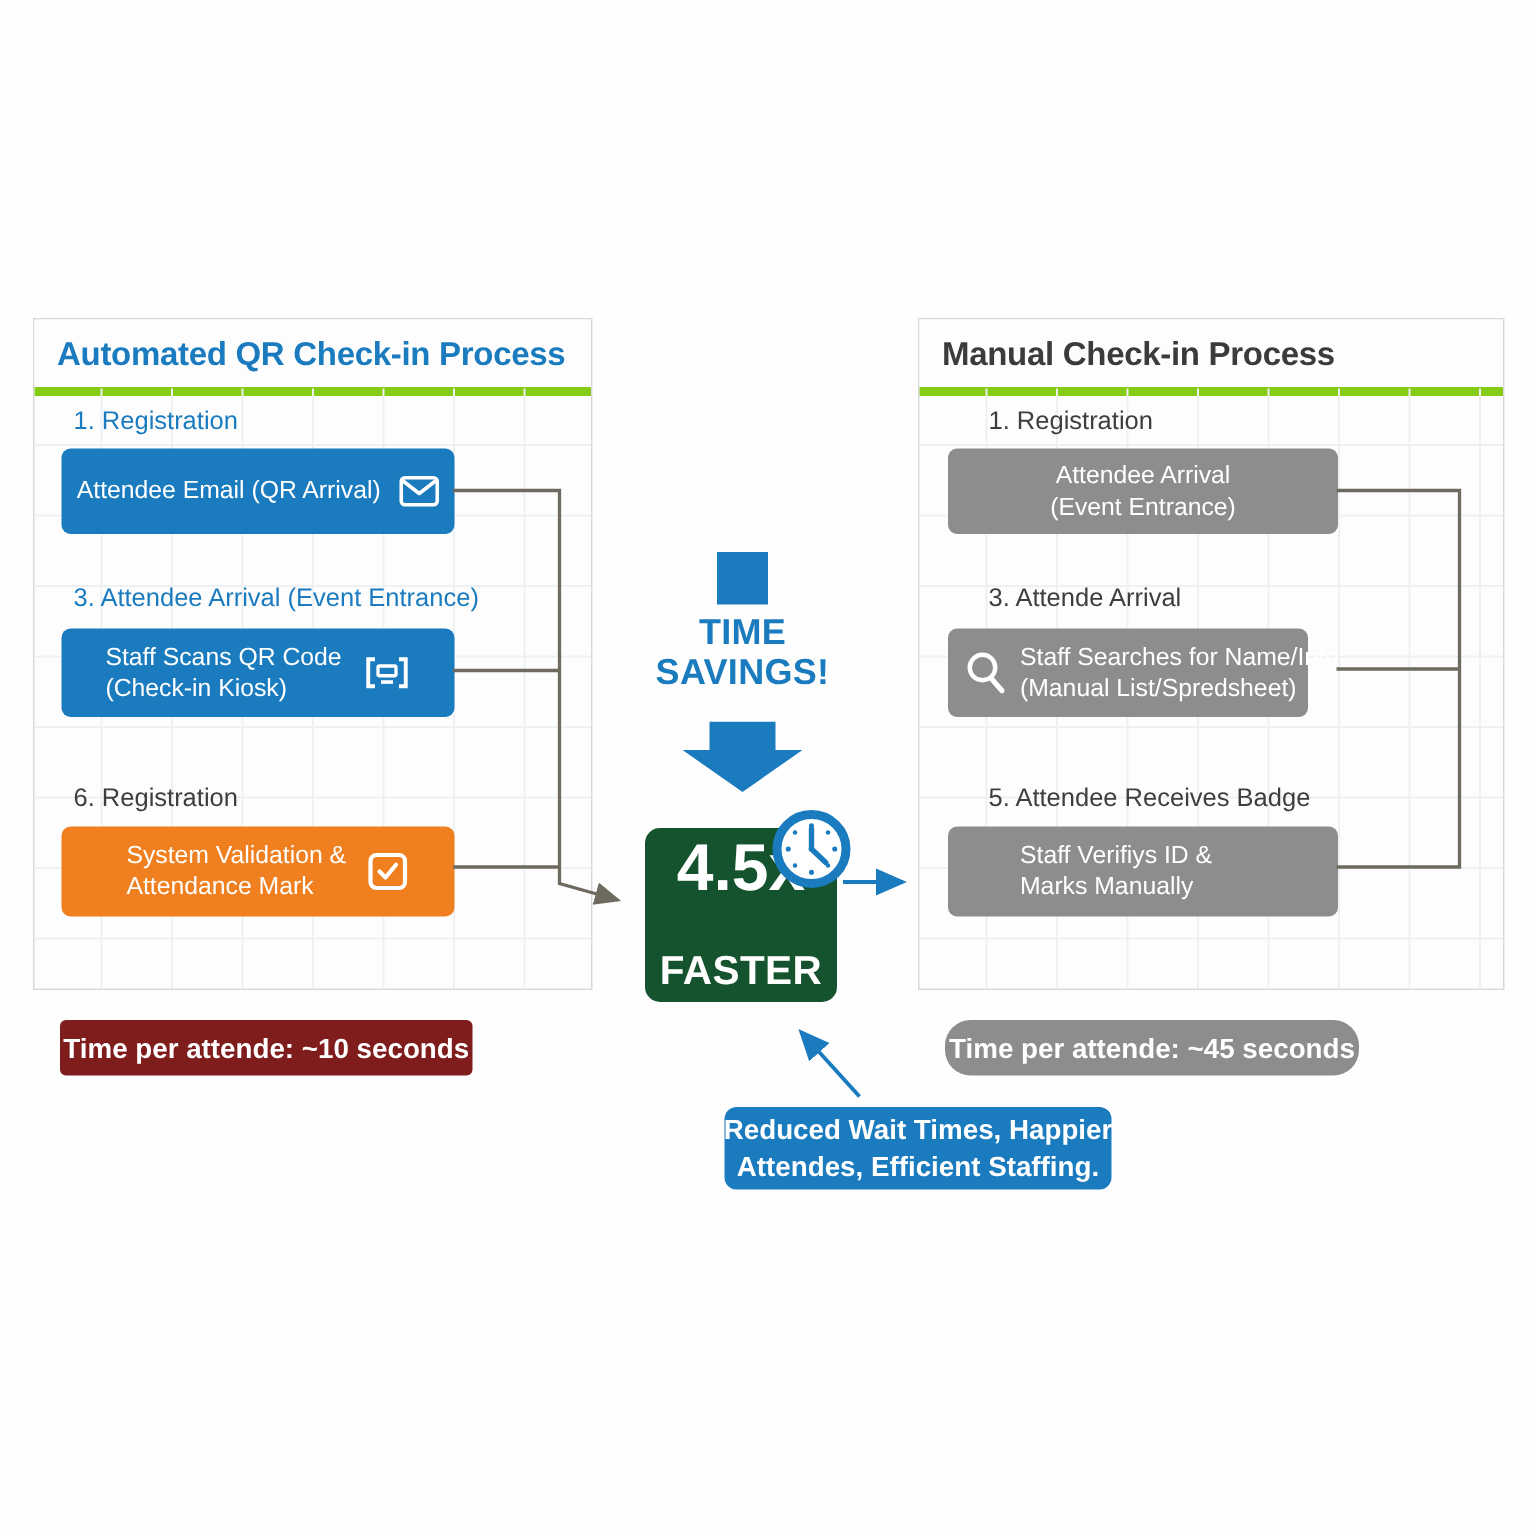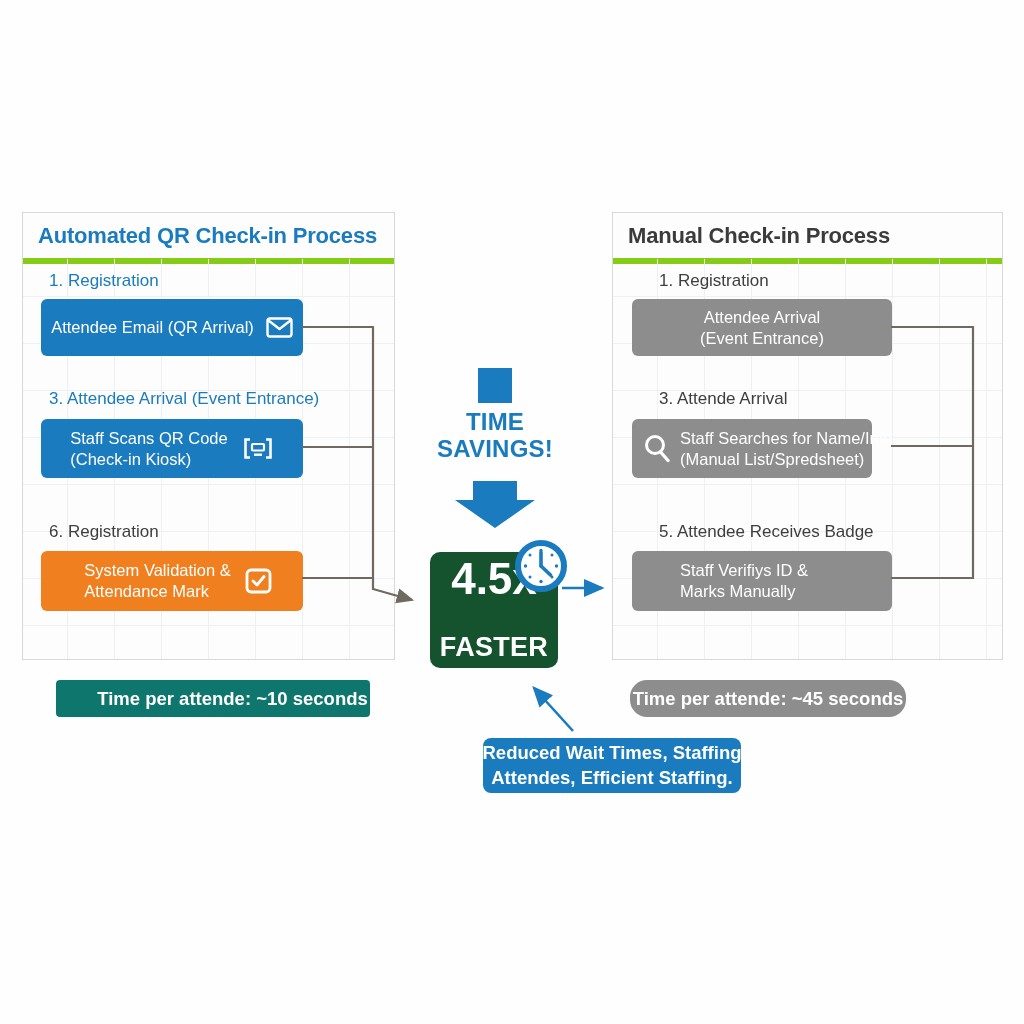--- a/index.html
+++ b/index.html
@@ -31,21 +31,21 @@
   .flow-box.orange{background:#f0801f;}
   .flow-box.gray{background:#8d8d8d;}
   .box-text{white-space:nowrap;}
   .box-text .line{display:block;}
   .centered{justify-content:center;text-align:center;gap:12px;}
   .icon-right{justify-content:center;gap:14px;text-align:left;}
   .icon-left{justify-content:flex-start;padding-left:10px;gap:8px;text-align:left;}
   .plain-left{justify-content:flex-start;padding-left:48px;text-align:left;}
   .time-note{position:absolute;top:680px;height:37px;border-radius:4px;color:#ffffff;
     font-size:18.5px;font-weight:700;display:flex;align-items:center;justify-content:center;white-space:nowrap;}
-  #left-time-note{left:56px;width:275px;background:#0f766e;padding-left:39px;}
+  #left-time-note{left:40px;width:275px;background:#7f1d1d;}
   #right-time-note{left:630px;width:276px;background:#8d8d8d;border-radius:17px;}
   
   #arrow-top-square{position:absolute;left:478px;top:368px;width:34px;height:35px;background:#1a7bbf;}
   #time-savings{position:absolute;left:403px;top:409px;width:184px;text-align:center;
     color:#1a7bbf;font-size:24px;font-weight:700;line-height:1.12;letter-spacing:0.2px;}
   #down-arrow{position:absolute;left:455px;top:481px;}
   #faster-badge{position:absolute;left:430px;top:552px;width:128px;height:116px;background:#14532d;
     border-radius:10px;display:flex;flex-direction:column;align-items:center;justify-content:center;color:#fff;gap:32px;}
   #badge-value{font-size:44px;font-weight:800;line-height:1;}
   #badge-label{font-size:27px;font-weight:800;line-height:1.1;letter-spacing:0.3px;}
@@ -205,17 +205,17 @@
       </g>
       <line x1="29" y1="29" x2="29" y2="15.5" stroke="#1a7bbf" stroke-width="3.6" stroke-linecap="round"></line>
       <line x1="29" y1="29" x2="38.5" y2="38" stroke="#1a7bbf" stroke-width="3.6" stroke-linecap="round"></line>
     </svg>
   </div>
 
   <div class="time-note" id="left-time-note">Time per attende: ~10 seconds</div>
   <div class="time-note" id="right-time-note">Time per attende: ~45 seconds</div>
 
   <div id="benefit-box">
-    <span>Reduced Wait Times, Staffing</span>
+    <span>Reduced Wait Times, Happier</span>
     <span>Attendes, Efficient Staffing.</span>
   </div>
 
 </div>
 
 </body></html>

